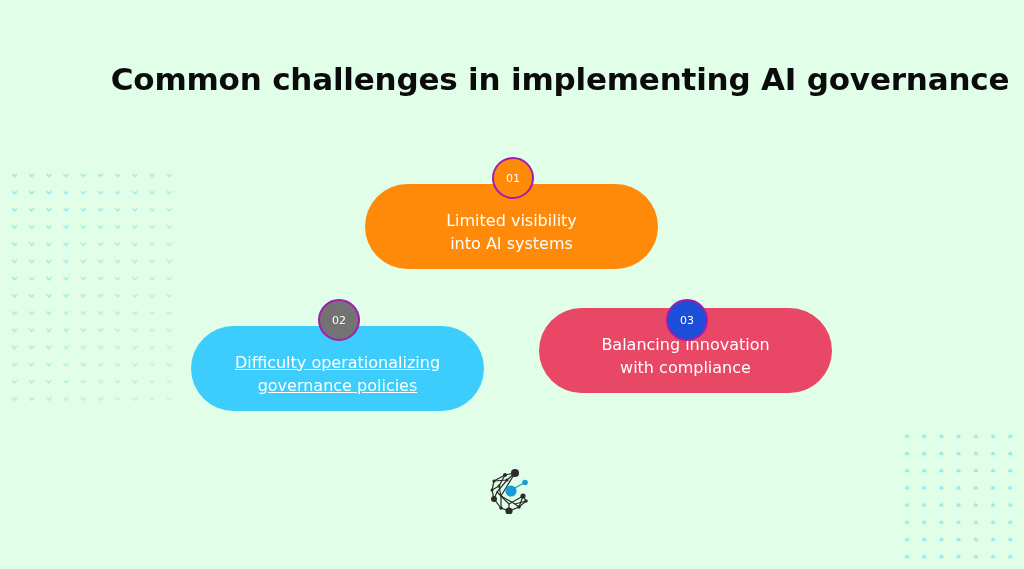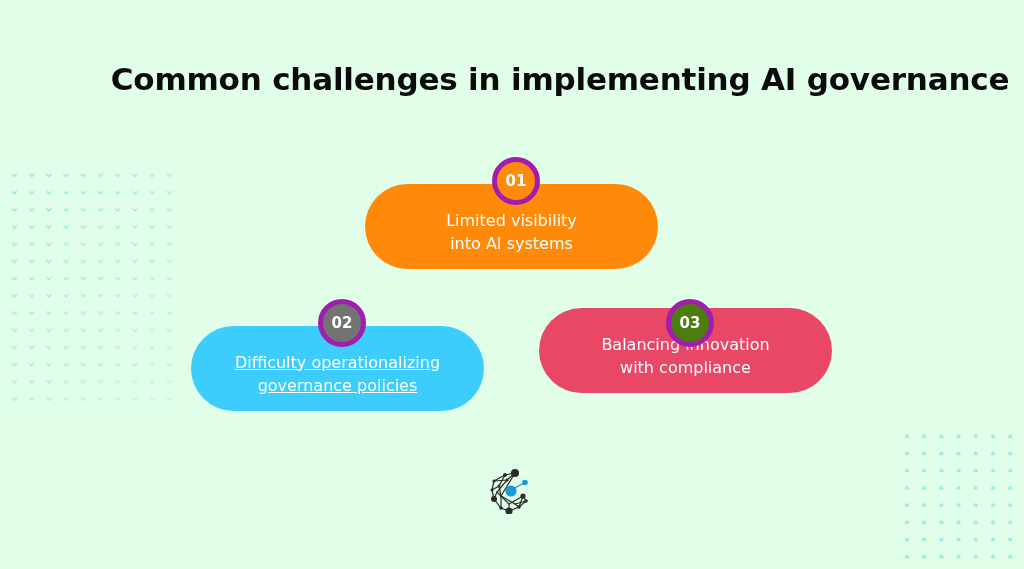--- a/index.html
+++ b/index.html
@@ -50,28 +50,27 @@
     }
     .pill-text { white-space: pre-line; }
     .pill-orange { left: 365px; top: 184px; width: 293px; }
     .pill-blue   { left: 191px; top: 326px; width: 293px; text-decoration: underline; }
     .pill-red    { left: 539px; top: 308px; width: 293px; }
     .badge {
       position: absolute;
       width: 38px;
       height: 38px;
       border-radius: 50%;
-      border: 5px solid #a21caf;
+      border: 2px solid #a21caf;
       color: #ffffff;
       font-family: "DejaVu Sans", sans-serif;
-      font-size: 15px;
+      font-size: 11px;
       display: flex;
       align-items: center;
       justify-content: center;
-      font-weight: bold;
     }
     .badge-1 { left: 492px; top: 157px; }
     .badge-2 { left: 318px; top: 299px; }
     .badge-3 { left: 666px; top: 299px; }
     .logo {
       position: absolute;
       left: 487px;
       top: 466px;
       width: 48px;
       height: 48px;
@@ -124,21 +123,21 @@
 governance policies</span>
 </div>
 <div class="badge badge-2" style="background:#737373;">
   <span>02</span>
 </div>
 
 <div class="pill pill-red" style="background:#e84766;">
   <span class="pill-text">Balancing innovation
 with compliance</span>
 </div>
-<div class="badge badge-3" style="background:#4d7c0f;">
+<div class="badge badge-3" style="background:#1d4ed8;">
   <span>03</span>
 </div>
 
 <div class="logo">
   <svg width="48" height="48" viewBox="0 0 48 48">
     <g stroke="#2b2b2b" stroke-width="1.2" fill="none" stroke-linecap="round">
       <path d="M28 7 L18 9 L7 15 L5 24 L7 33 L14 42 L22 45 L32 41 L39 35"></path>
       <path d="M28 7 L20 14 L7 15"></path>
       <path d="M18 9 L12 20 L5 24"></path>
       <path d="M20 14 L10 26 L7 33"></path>

